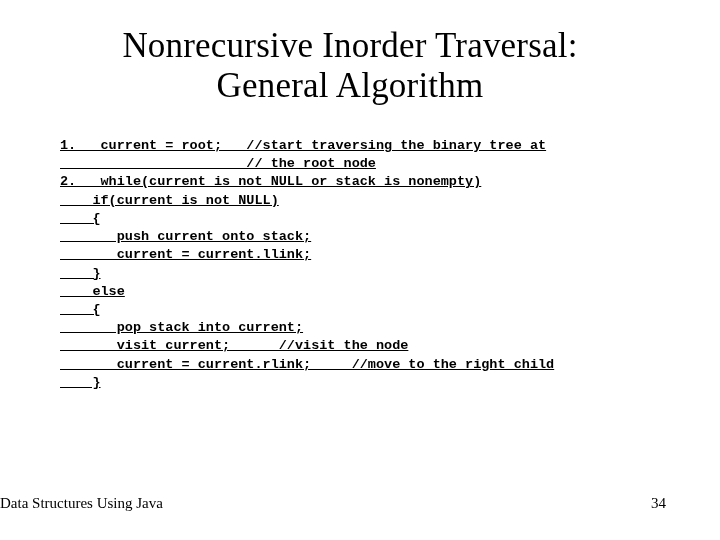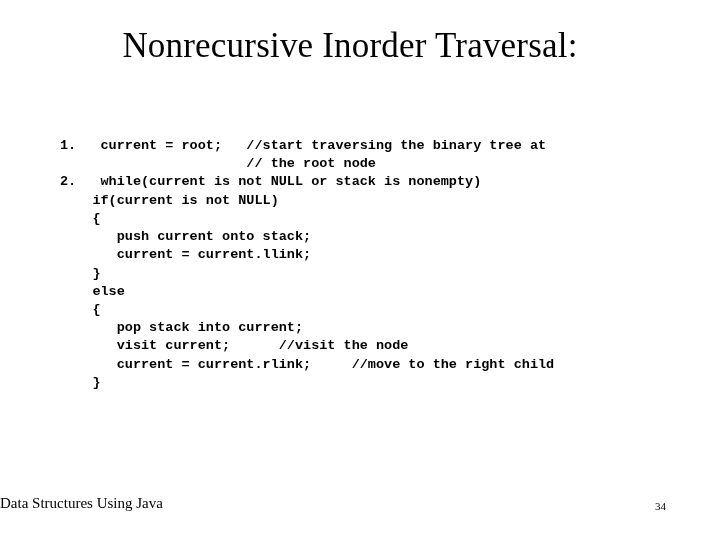--- a/index.html
+++ b/index.html
@@ -30,42 +30,44 @@
   }
   .code-block {
     font-family: "Courier New", Courier, monospace;
     font-weight: bold;
     font-size: 13.5px;
     line-height: 1.35;
     white-space: pre;
     position: absolute;
     left: 60px;
     top: 137px;
+    text-decoration: underline;
   }
   .footer-center {
     position: absolute;
     bottom: 28px;
     left: 0;
     right: 0;
     font-size: 15px;
   }
   .footer-right {
     position: absolute;
     bottom: 28px;
     right: 34px;
-    font-size: 11px;
+    font-size: 15px;
   }
 </style>
 </head>
 <body>
 
 <div class="slide">
 
   <div class="title">
     <span>Nonrecursive Inorder Traversal:</span><br>
+    <span>General Algorithm</span>
   </div>
 
   <div class="code-block">1.   current = root;   //start traversing the binary tree at
                        // the root node
 2.   while(current is not NULL or stack is nonempty)
     if(current is not NULL)
     {
        push current onto stack;
        current = current.llink;
     }

